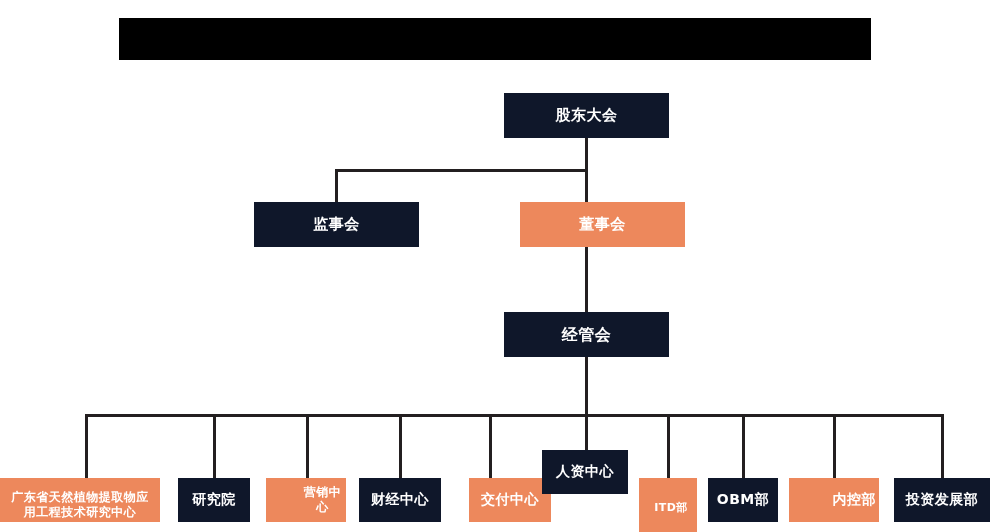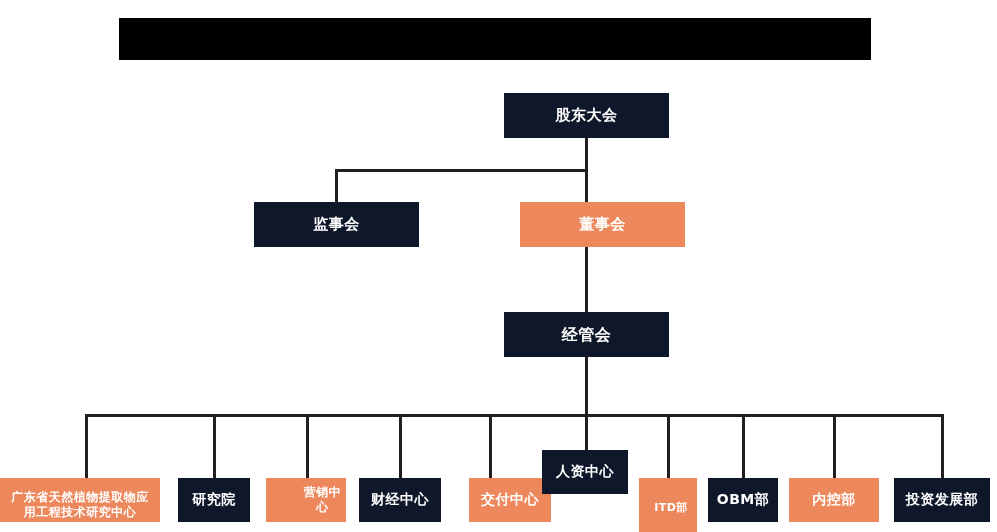--- a/index.html
+++ b/index.html
@@ -127,21 +127,21 @@
   </div>
 
   <div class="node light" style="left:639px; top:478px; width:58px; height:59px; font-size:11px;padding-left:9px;">
     <span class="lbl">ITD部</span>
   </div>
 
   <div class="node dark" style="left:708px; top:478px; width:70px; height:44px; font-size:14px;text-align:center;">
     <span class="lbl">OBM部</span>
   </div>
 
-  <div class="node light" style="left:789px; top:478px; width:90px; height:44px; font-size:14px;">
+  <div class="node light" style="left:789px; top:478px; width:90px; height:44px; font-size:14px;justify-content:flex-end;">
     <span class="lbl">内控部</span>
   </div>
 
   <div class="node dark" style="left:894px; top:478px; width:96px; height:44px; font-size:14px;">
     <span class="lbl">投资发展部</span>
   </div>
 
 </div>
 
 </body></html>

